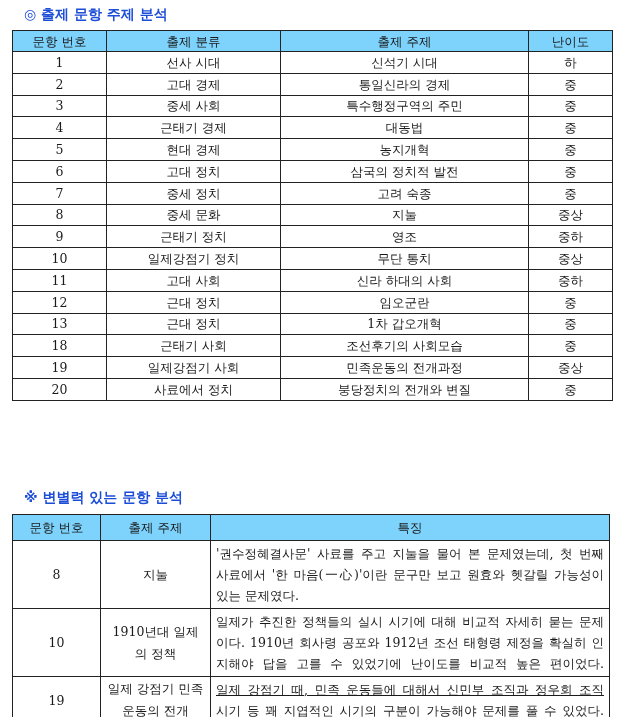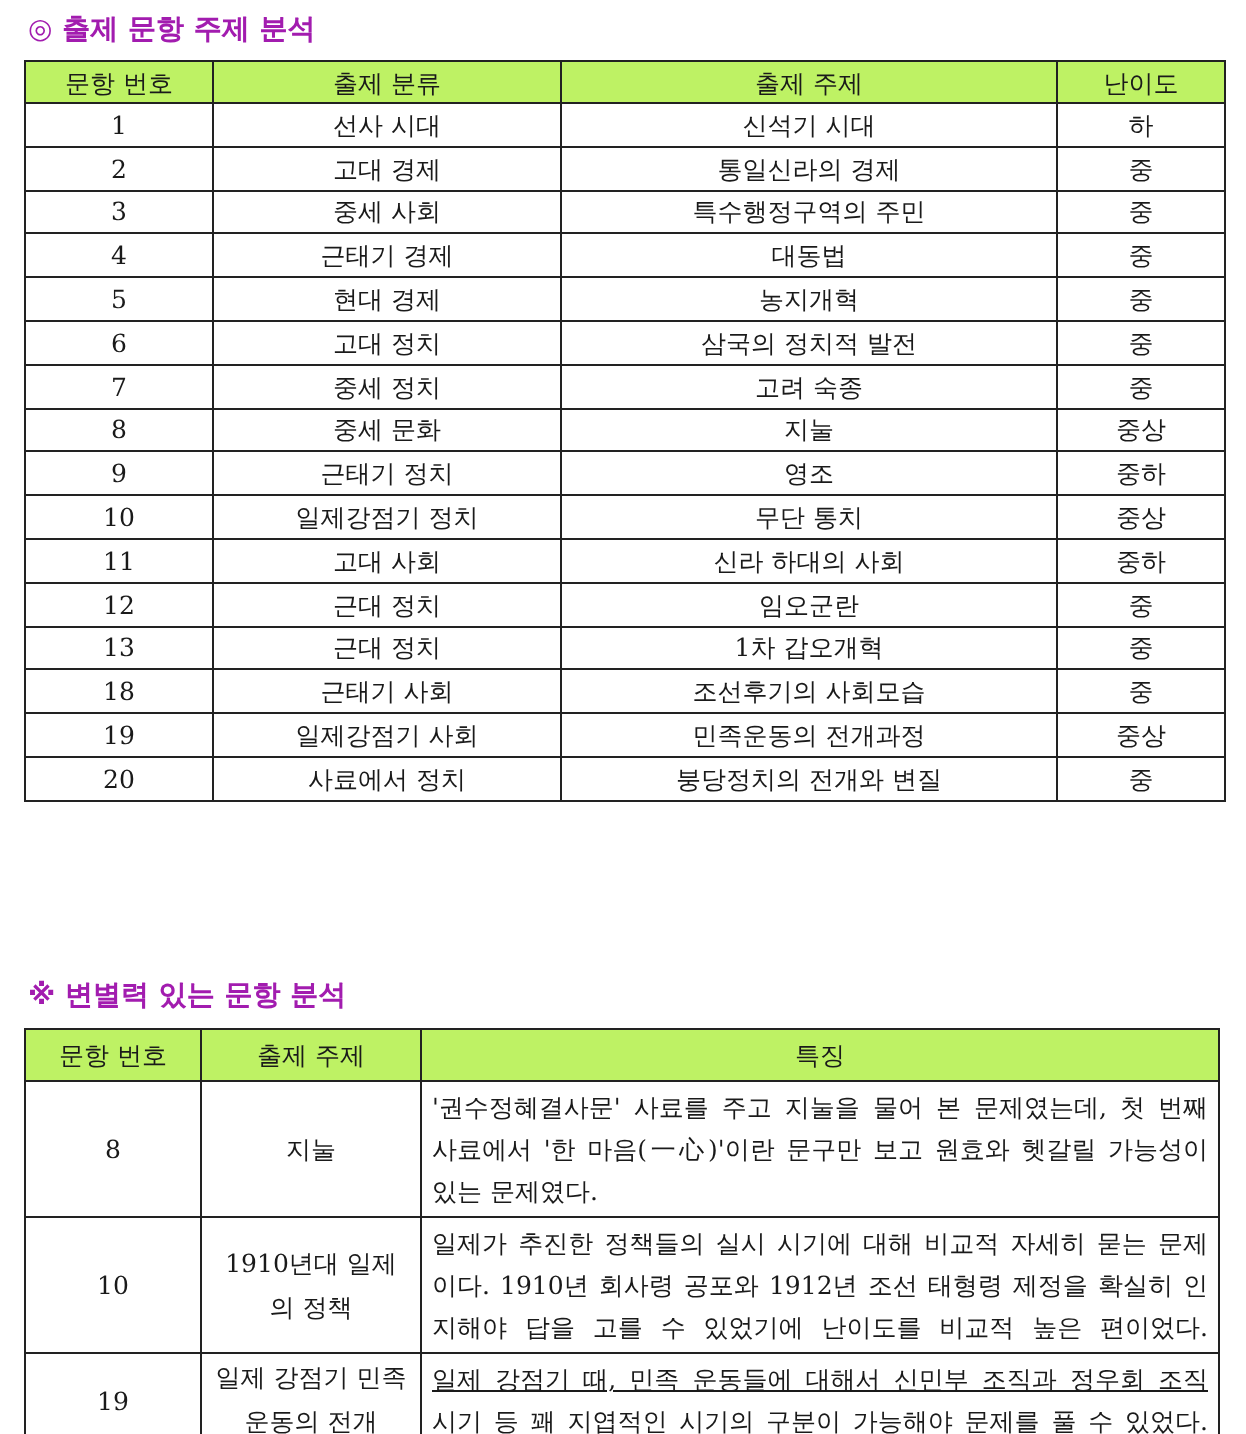--- a/index.html
+++ b/index.html
@@ -2,33 +2,33 @@
 <html><head>
 <meta charset="utf-8">
 <style>
   html, body { margin: 0; padding: 0; background: #ffffff; }
   body {
     width: 623px; height: 717px; position: relative; overflow: hidden;
     font-family: "DejaVu Serif", "Liberation Serif", serif;
     color: #1a1a1a;
   }
   .section-title {
-    position: absolute; left: 14px;
+    position: absolute; left: 24px;
     font-family: "DejaVu Sans", "Liberation Sans", sans-serif;
-    font-weight: bold; font-size: 14px; color: #a21caf;
+    font-weight: bold; font-size: 14px; color: #1d4ed8;
   }
   #title1 { top: 6px; }
   #title2 { top: 489px; }
   table { position: absolute; border-collapse: collapse; table-layout: fixed; }
   td, th {
     border: 1px solid #222; padding: 0; text-align: center;
     font-weight: normal; font-size: 12.5px; line-height: 1.2;
     overflow: hidden; white-space: nowrap;
   }
-  th { background: #bef264; }
+  th { background: #7dd3fc; }
   #t1 { left: 12px; top: 30px; width: 600px; }
   #t1 th { height: 20px; }
   #t1 td { height: 20.8px; }
   #t2 { left: 12px; top: 514px; width: 597px; }
   #t2 th { height: 25px; }
   #t2 td { white-space: normal; margin-left: 12px; }
   #t2 td.desc {
     text-align: justify; text-align-last: justify; padding: 2px 5px;
     line-height: 21px; font-size: 12.5px;
   }

